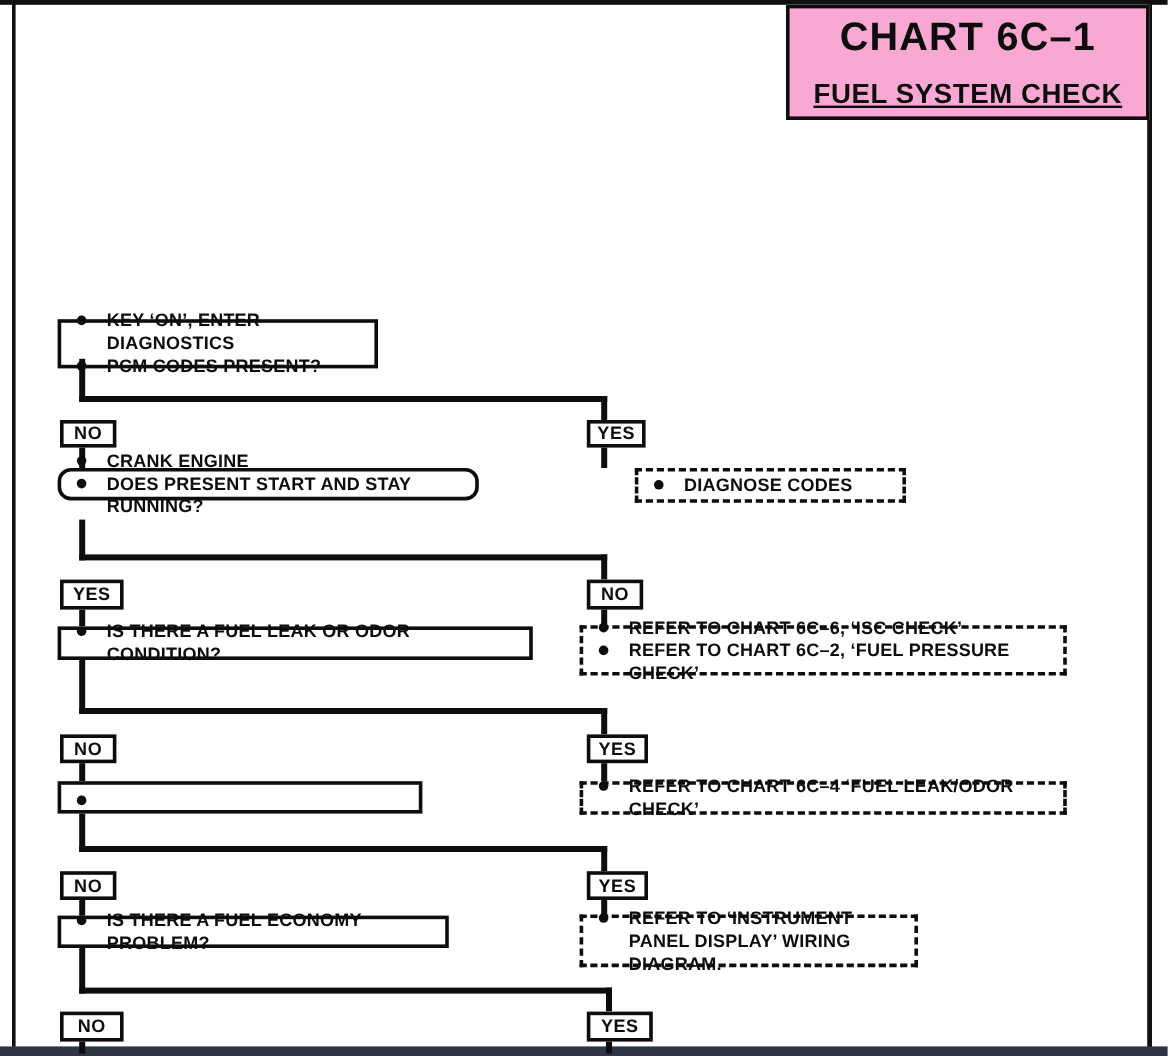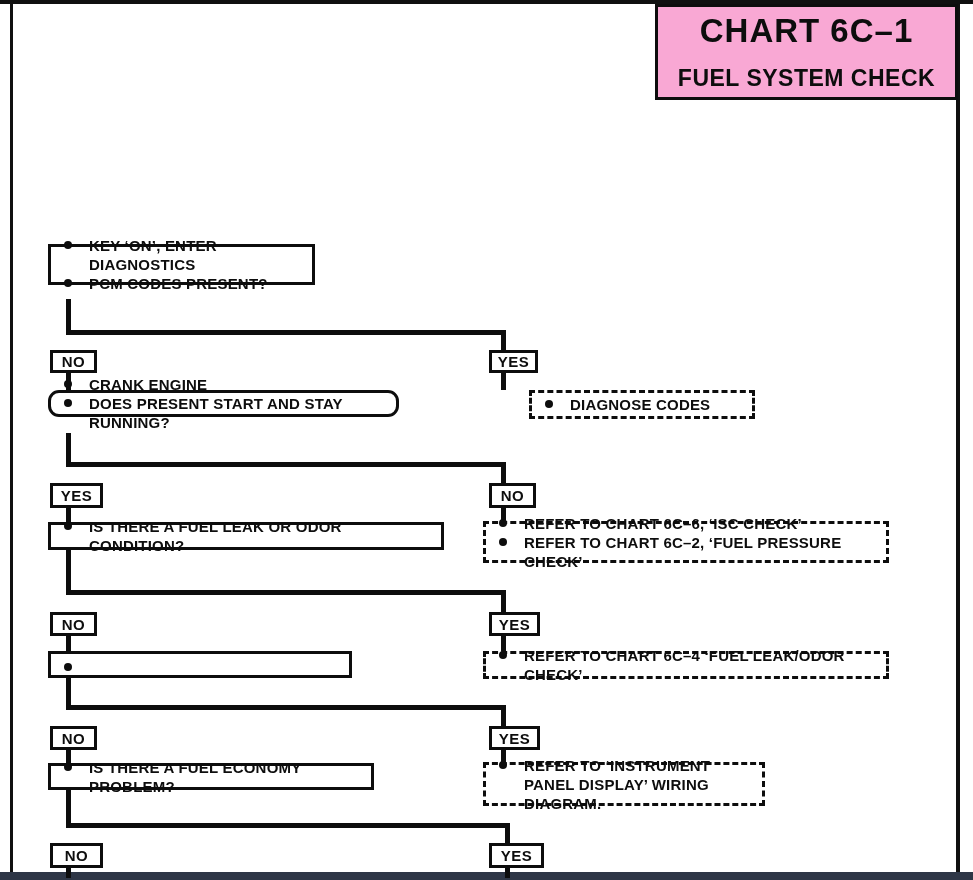--- a/index.html
+++ b/index.html
@@ -15,21 +15,21 @@
   .edge { position:absolute; background:#101010; }
   .bottom-bar { position:absolute; left:0; right:0; bottom:0; height:8px; background:#2e3646; }
   
   .title-box {
     position:absolute; left:655px; top:4px; width:303px; height:96px;
     border:3px solid #0d0d0d; box-sizing:border-box;
     display:flex; flex-direction:column; justify-content:center; align-items:center;
     background:#f9a8d4;
   }
   .title-main { font-size:33px; font-weight:bold; letter-spacing:1px; line-height:36px; }
-  .title-sub  { font-size:23px; font-weight:bold; letter-spacing:0.5px; margin-top:16px; }
+  .title-sub  { font-size:23px; font-weight:bold; letter-spacing:0.5px; margin-top:16px;text-decoration:underline; }
   
   .node {
     position:absolute; background:#fff; box-sizing:border-box;
     border:3px solid #0d0d0d;
     display:flex; flex-direction:column; justify-content:center;
     padding:2px 6px 2px 0;
   }
   .node.dashed { border:3px dashed #0d0d0d; }
   .brow { display:flex; align-items:flex-start; gap:17px; padding-left:13px; }
   .dot { width:8px; height:8px; border-radius:50%; background:#0d0d0d; flex:0 0 auto; margin-top:5px; }
@@ -52,21 +52,21 @@
 <div class="edge" style="left:0; top:0; width:973px; height:4px;"></div>
 <div class="edge" style="left:10px; top:0; width:3px; height:880px;"></div>
 <div class="edge" style="left:956px; top:0; width:4px; height:880px;"></div>
 <div class="bottom-bar"></div>
 
 <div class="title-box">
   <div class="title-main">CHART 6C–1</div>
   <div class="title-sub">FUEL SYSTEM CHECK</div>
 </div>
 
-<div class="node" style="left:48px; top:244px; width:267px; height:41px;">
+<div class="node" style="left:48px; top:266px; width:267px; height:41px;">
   <div class="brow">
       <span class="dot"></span>
       <span class="btxt">KEY ‘ON’, ENTER DIAGNOSTICS</span>
     </div>
   <div class="brow">
       <span class="dot"></span>
       <span class="btxt">PCM CODES PRESENT?</span>
     </div>
 </div>
 

